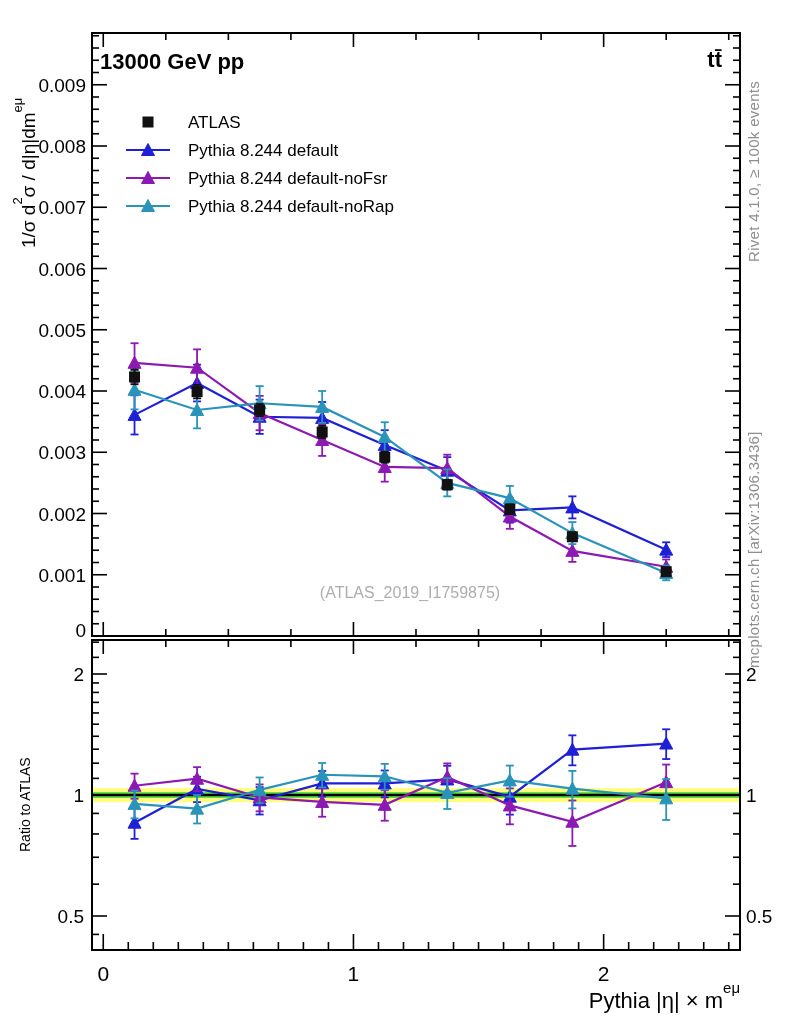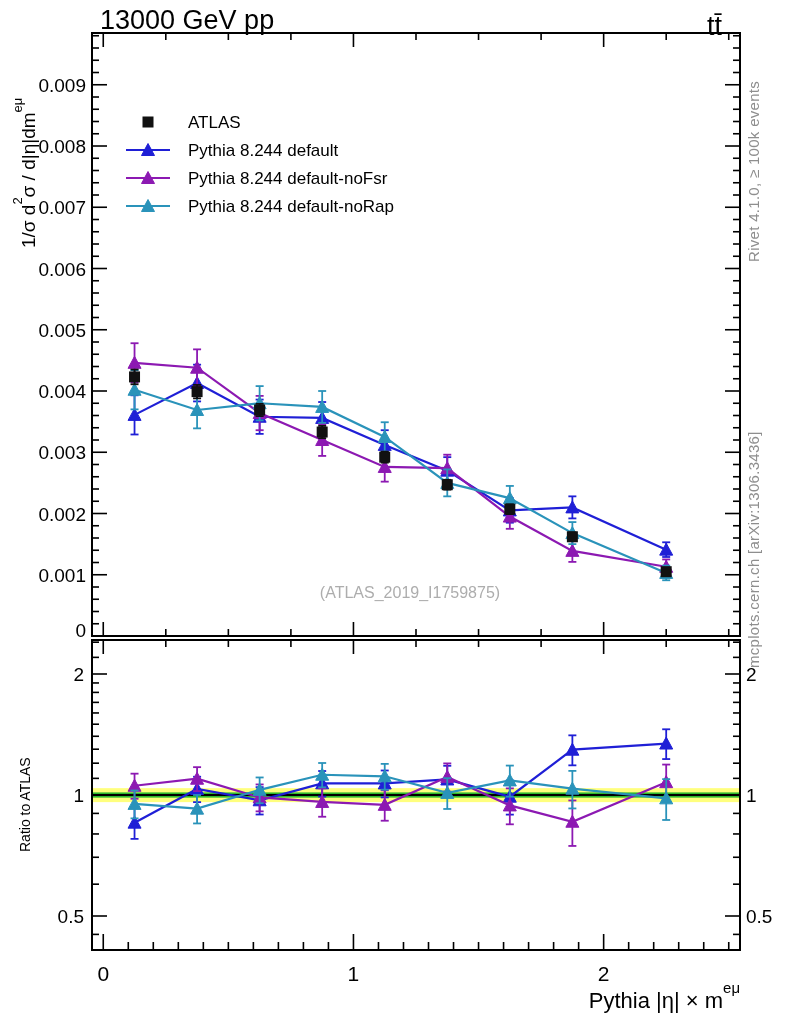--- a/index.html
+++ b/index.html
@@ -1,21 +1,21 @@
 <!DOCTYPE html>
 <html><head>
 <meta charset="utf-8">
 <style>
   html,body{margin:0;padding:0;background:#fff;}
   #wrap{position:relative;width:786px;height:1024px;background:#fff;overflow:hidden;
         font-family:"Liberation Sans",sans-serif;color:#000;}
   #plot{position:absolute;left:0;top:0;}
   .abs{position:absolute;white-space:nowrap;}
   .rot{transform:rotate(-90deg);transform-origin:0 0;}
-  .title{font-size:27px;font-weight:normal;}
+  .title{font-size:22px;font-weight:bold;margin-top:44px;}
   .xtitle{font-size:22px;}
   .ytitle{font-size:19px;}
   .ratiolabel{font-size:14px;}
   .credit{font-size:15px;color:#8e8e8e;letter-spacing:.3px;}
   sup{font-size:68%;position:relative;top:-0.5em;}
   svg text{font-family:"Liberation Sans",sans-serif;}
 </style>
 </head>
 <body>
 
@@ -540,21 +540,21 @@
         <g>
           <line x1="126" y1="206" x2="170" y2="206" stroke="#2a93ba" stroke-width="2.2"></line>
           <path d="M 148 199.5 L 154.5 211.5 L 141.5 211.5 Z" fill="#2a93ba" stroke="#2a93ba"></path>
           <text x="188" y="212" text-anchor="start" font-size="17" fill="#000">Pythia 8.244 default-noRap</text>
         </g>
       </g>
     </svg>
 
   <div class="abs title" style="left:100px;top:5px;">13000 GeV pp</div>
 
-  <div class="abs title" style="right:64px;top:11px;">tt̄</div>
+  <div class="abs title" style="right:64px;top:3px;">tt̄</div>
 
   <div class="abs rot ytitle" style="left:16px;top:248px;"><span>1/σ d</span><sup>2</sup><span>σ / d|η|dm</span><sup>eμ</sup></div>
 
   <div class="abs rot ratiolabel" style="left:17px;top:852px;">Ratio to ATLAS</div>
 
   <div class="abs rot credit" style="left:745px;top:262px;">Rivet 4.1.0, ≥ 100k events</div>
 
   <div class="abs rot credit" style="left:745px;top:668px;">mcplots.cern.ch [arXiv:1306.3436]</div>
 
   <div class="abs xtitle" style="right:46px;top:986px;"><span>Pythia |η| × m</span><sup>eμ</sup></div>

